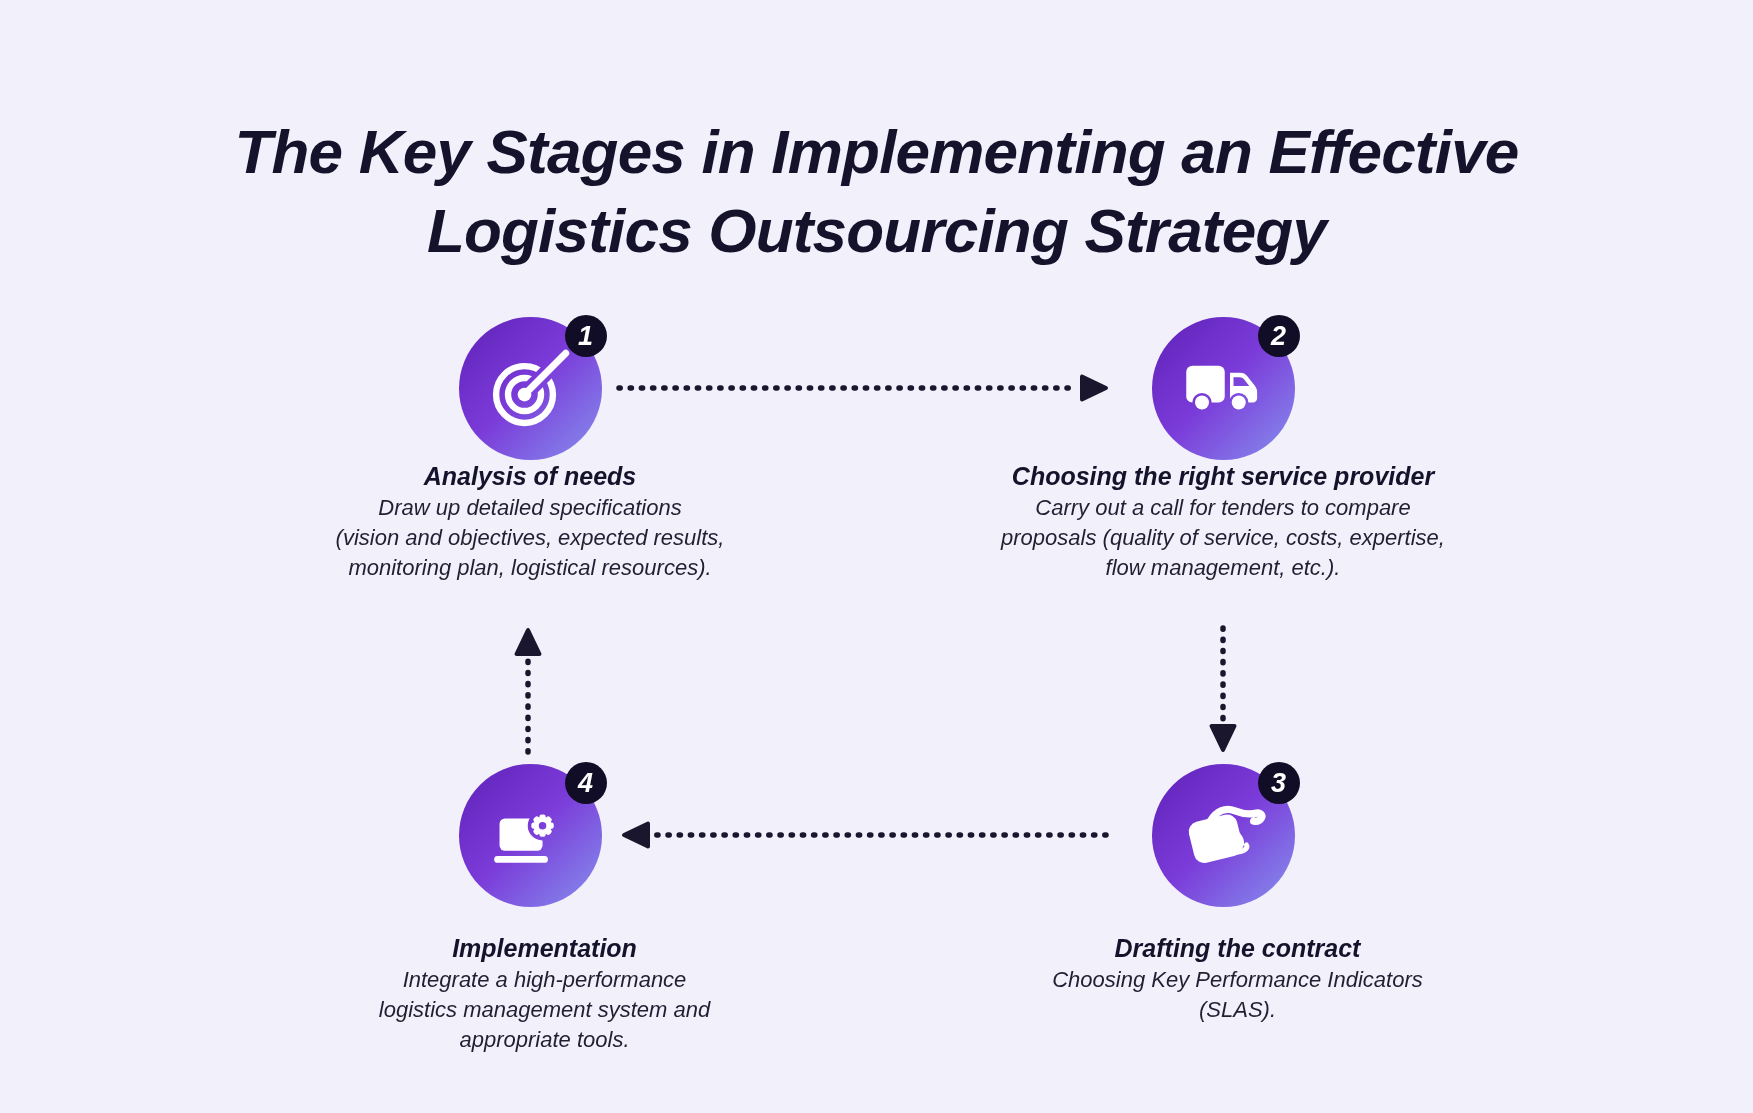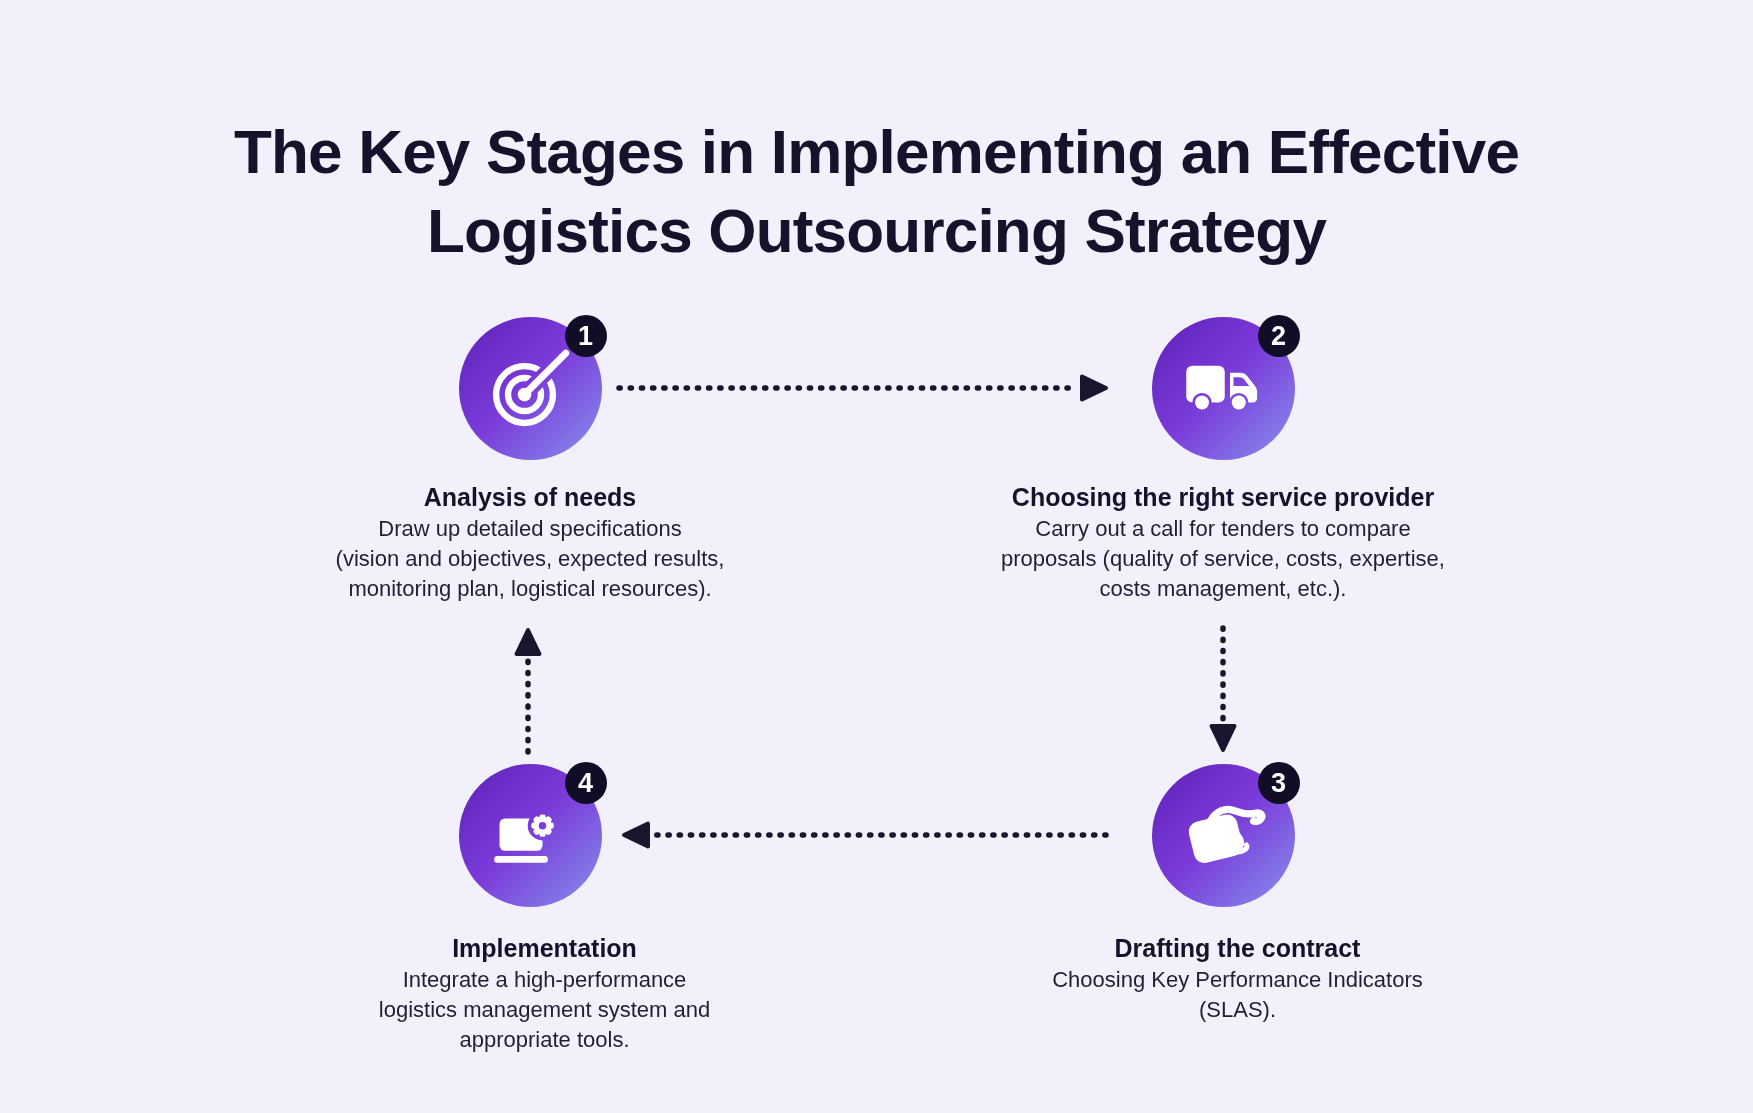--- a/index.html
+++ b/index.html
@@ -1,19 +1,20 @@
 <!DOCTYPE html>
 <html style="--background: #f2f0fa; --title-text: #15132b; --body-text: #221f33; --badge-bg: #110d26; --badge-text: #ffffff; --icon-fg: #ffffff; --arrow: #1a162e; --grad-1: #5f21b8; --grad-2: #7b3bd9; --grad-3: #8691ee;"><head>
 <meta charset="utf-8">
 <style>
   html,body{margin:0;padding:0;background:#e8e6f2;}
   .canvas{
     position:relative;width:1753px;height:1113px;overflow:hidden;
     background:var(--background,#f2f0fa);
     font-family:"Liberation Sans",sans-serif;
+    font-style:italic;
   }
   .main-title{
     position:absolute;top:70px;left:0;width:100%;text-align:center;
     font-weight:700;font-size:62px;line-height:79px;letter-spacing:-0.8px;
     color:var(--title-text,#15132b);
   }
   .main-title span{display:block;}
   .arrows{position:absolute;top:0;left:0;}
   .stage{position:absolute;width:620px;display:flex;flex-direction:column;align-items:center;}
   .stage--s1{left:220px;top:317px;}
@@ -23,21 +24,21 @@
   .stage-circle{
     position:relative;width:143px;height:143px;border-radius:50%;
     background:linear-gradient(135deg,var(--grad-1,#5f21b8) 0%,var(--grad-2,#7b3bd9) 48%,var(--grad-3,#8691ee) 100%);
     display:flex;align-items:center;justify-content:center;flex:0 0 auto;
   }
   .stage-badge{
     position:absolute;top:-2px;left:106px;width:42px;height:42px;border-radius:50%;
     background:var(--badge-bg,#110d26);color:var(--badge-text,#ffffff);
     font-weight:700;font-size:27px;display:flex;align-items:center;justify-content:center;
   }
-  .stage-text{margin-top:21px;text-align:center;}
+  .stage-text{text-align:center;}
   .stage--s3 .stage-text,.stage--s4 .stage-text{margin-top:25px;margin-left:29px;}
   .stage-title{font-size:25px;font-weight:700;line-height:33px;color:var(--title-text,#15132b);white-space:nowrap;}
   .stage-desc-line{font-size:22px;line-height:30px;color:var(--body-text,#221f33);white-space:nowrap;}
   .stage-icon{display:block;}
 </style>
 </head>
 <body>
 
 <div class="canvas">
 
@@ -106,21 +107,21 @@
         <rect x="0" y="0" width="96" height="60" fill="#ffffff" mask="url(#m-truck)"></rect>
       </svg>
       <div class="stage-badge">
         <span>2</span>
       </div>
     </div>
     <div class="stage-text">
       <div class="stage-title">Choosing the right service provider</div>
       <div class="stage-desc-line">Carry out a call for tenders to compare</div>
       <div class="stage-desc-line">proposals (quality of service, costs, expertise,</div>
-      <div class="stage-desc-line">costs management, etc.).</div>
+      <div class="stage-desc-line">flow management, etc.).</div>
     </div>
   </div>
 
   <div class="stage stage--s3">
     <div class="stage-circle">
       <svg class="stage-icon" width="88" height="70" viewBox="0 0 96 76">
         <g fill="#ffffff">
           <rect x="13" y="18" width="54" height="46" rx="11" transform="rotate(-14 40 41)"></rect>
           <ellipse cx="56" cy="40" rx="17" ry="11" transform="rotate(38 56 40)"></ellipse>
         </g>

